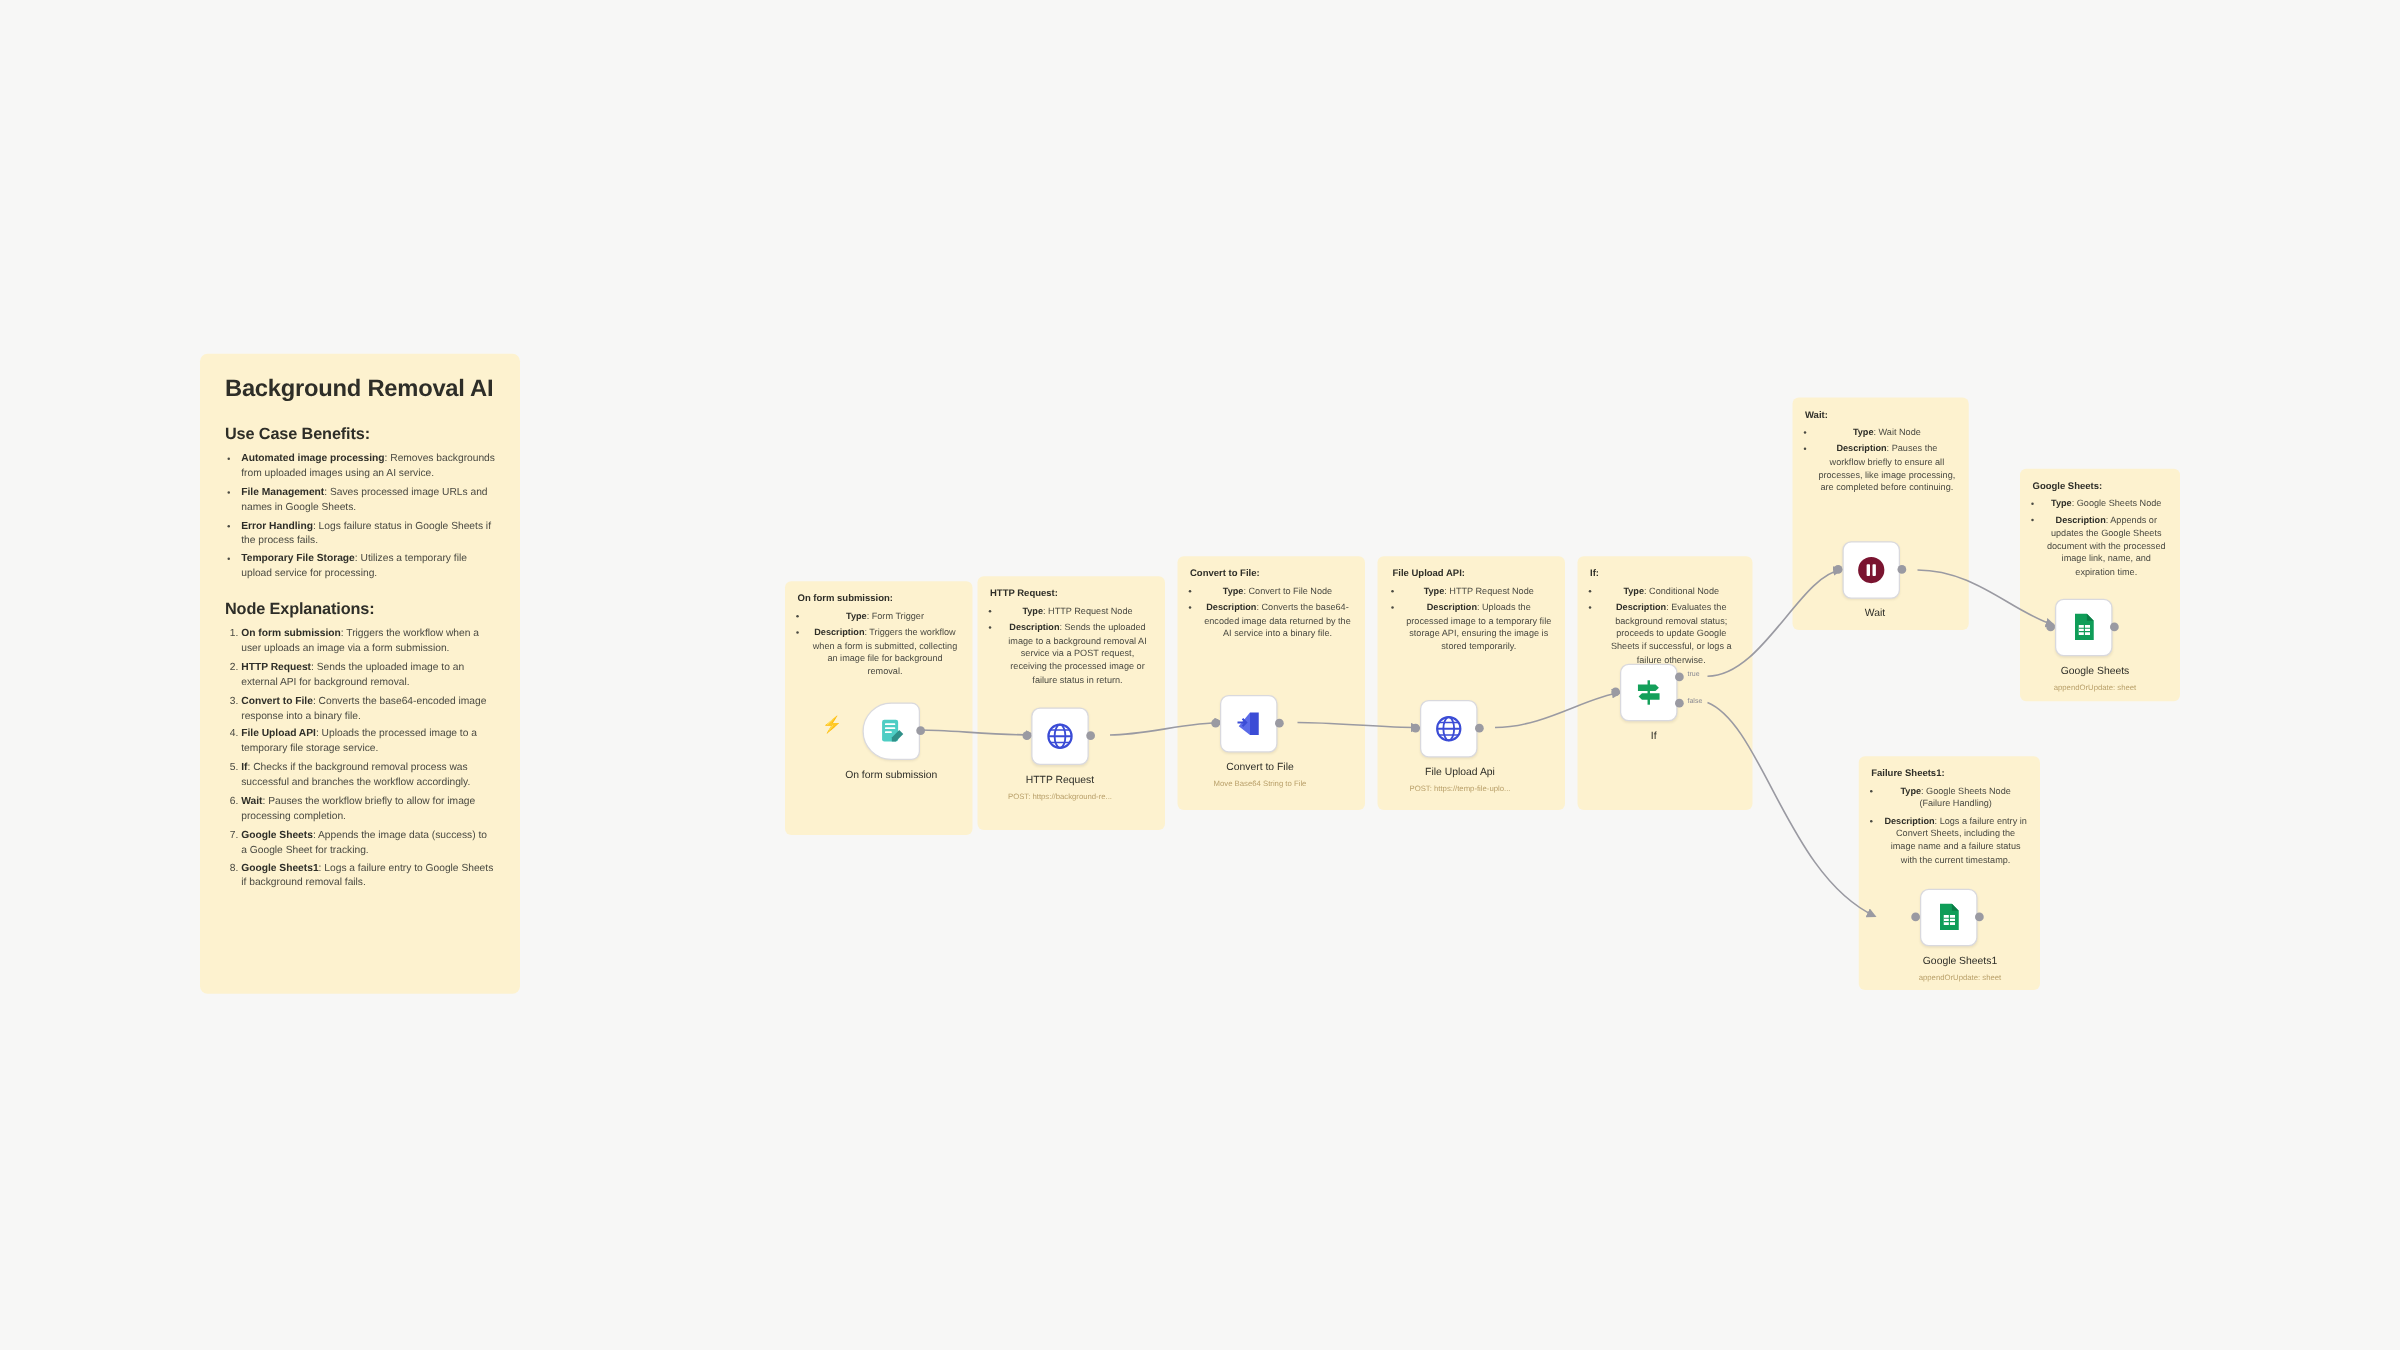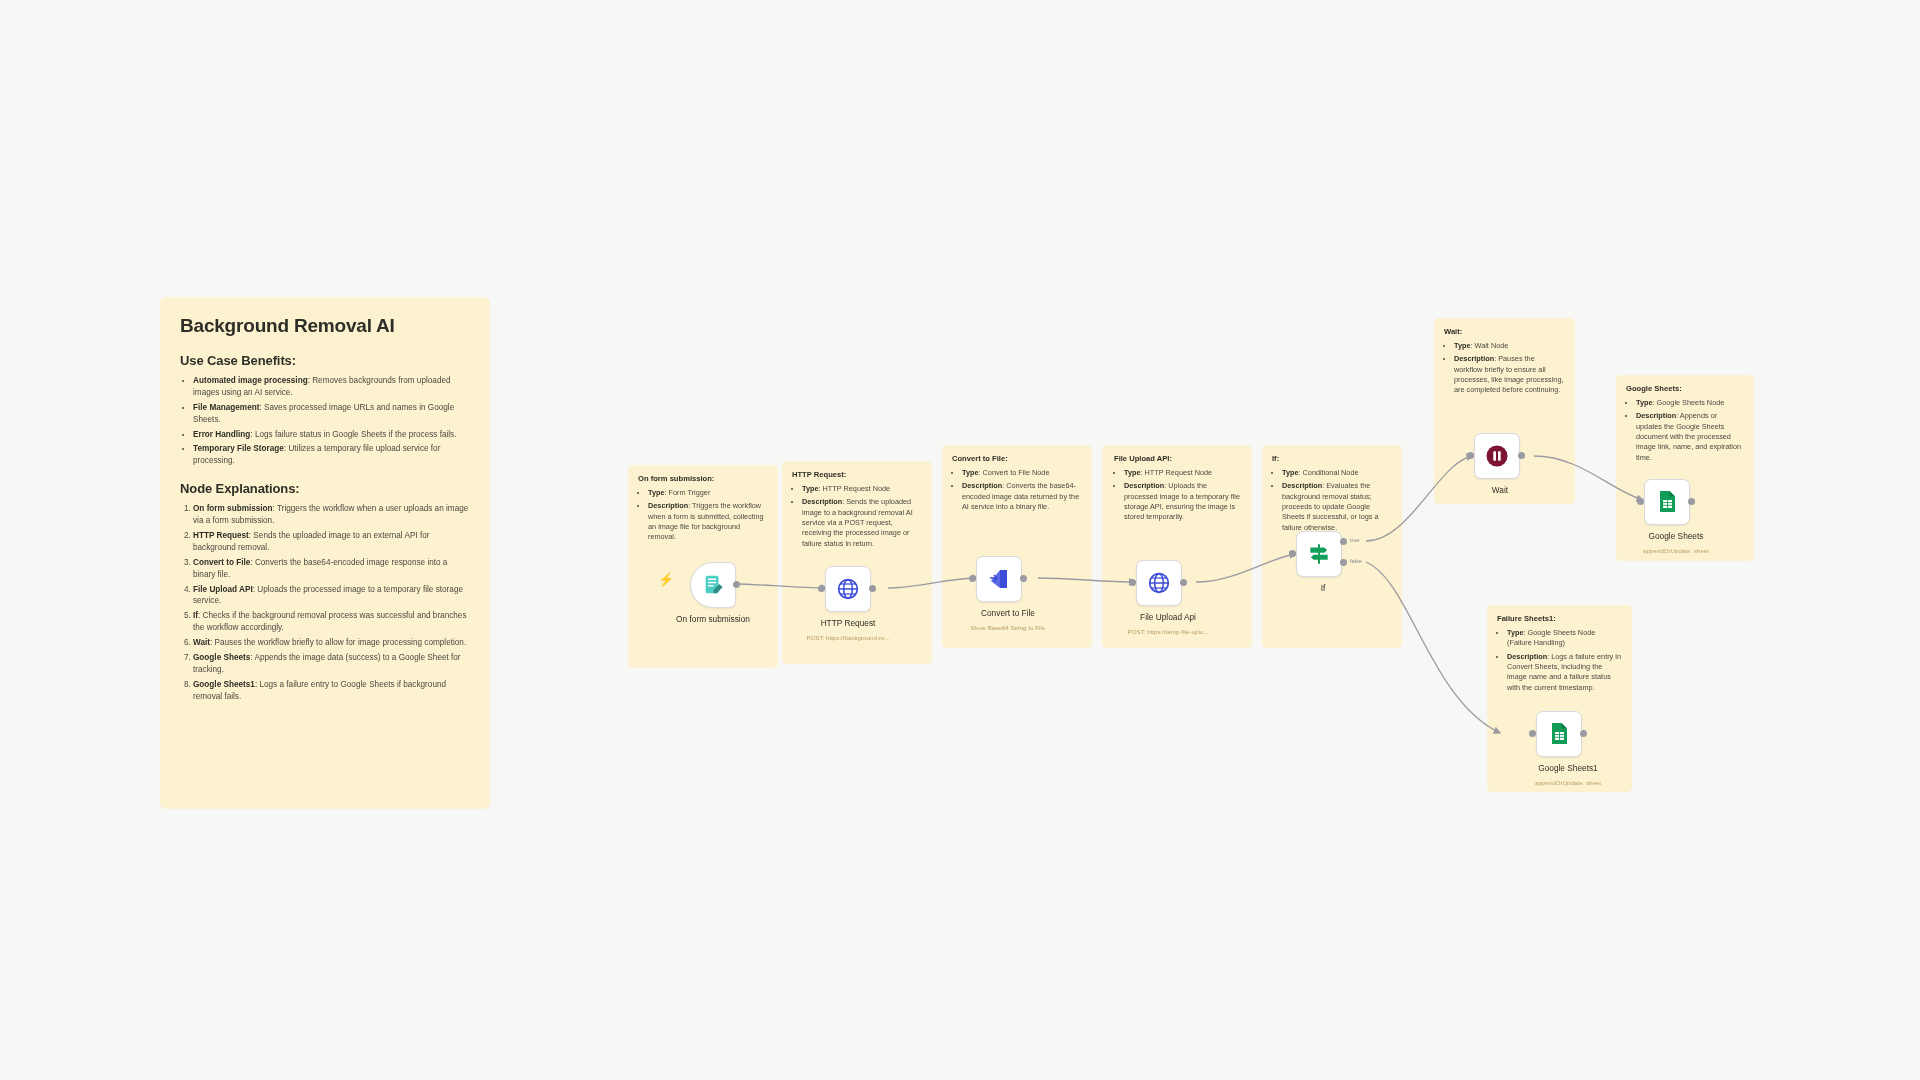--- a/index.html
+++ b/index.html
@@ -71,20 +71,21 @@
     font-weight: 700;
     color: #2e2e28;
     margin: 0 0 5px 0;
   }
   .note ul {
     margin: 0;
     padding-left: 10px;
     font-size: 7.3px;
     line-height: 1.42;
     color: #4a4a42;
+    text-align: center;
   }
   .note ul li { margin-bottom: 3px; }
   .note ul li b { color: #2e2e28; font-weight: 700; }
 
   
   .node {
     position: absolute;
     width: 46px; height: 46px;
     background: #ffffff;
     border: 1px solid #d9d9de;
@@ -163,21 +164,21 @@
 
     <path d="M1196,582 C1235,582 1268,558 1296,554" stroke="#9a9aa2" stroke-width="1.3" fill="none" marker-end="url(#arw)"></path>
 
     <path d="M1366,541 C1410,541 1440,460 1473,456" stroke="#9a9aa2" stroke-width="1.3" fill="none" marker-end="url(#arw)"></path>
 
     <path d="M1366,562 C1410,580 1430,700 1500,733" stroke="#9a9aa2" stroke-width="1.3" fill="none" marker-end="url(#arw)"></path>
 
     <path d="M1534,456 C1580,456 1610,490 1643,500" stroke="#9a9aa2" stroke-width="1.3" fill="none" marker-end="url(#arw)"></path>
   </svg>
 
-  <div class="sticky sticky-doc" style="left:160px; top:297px; width:330px; height:512px;">
+  <div class="sticky sticky-doc" style="left:160px; top:283px; width:256px; height:512px;">
     <div class="doc-title">Background Removal AI</div>
 
     <div class="doc-h2">Use Case Benefits:</div>
     <ul class="doc-ul">
       <li><b>Automated image processing</b><span>: Removes backgrounds from uploaded images using an AI service.</span></li>
       <li><b>File Management</b><span>: Saves processed image URLs and names in Google Sheets.</span></li>
       <li><b>Error Handling</b><span>: Logs failure status in Google Sheets if the process fails.</span></li>
       <li><b>Temporary File Storage</b><span>: Utilizes a temporary file upload service for processing.</span></li>
     </ul>
 
@@ -235,21 +236,21 @@
   </div>
 
   <div class="note" style="left:1434px; top:318px; width:141px; height:186px;">
     <div class="note-title">Wait:</div>
     <ul>
       <li><b>Type</b><span>: Wait Node</span></li>
       <li><b>Description</b><span>: Pauses the workflow briefly to ensure all processes, like image processing, are completed before continuing.</span></li>
     </ul>
   </div>
 
-  <div class="note" style="left:1616px; top:375px; width:138px; height:186px;">
+  <div class="note" style="left:1616px; top:375px; width:128px; height:186px;">
     <div class="note-title">Google Sheets:</div>
     <ul>
       <li><b>Type</b><span>: Google Sheets Node</span></li>
       <li><b>Description</b><span>: Appends or updates the Google Sheets document with the processed image link, name, and expiration time.</span></li>
     </ul>
   </div>
 
   <div class="note" style="left:1487px; top:605px; width:145px; height:187px;">
     <div class="note-title">Failure Sheets1:</div>
     <ul>

